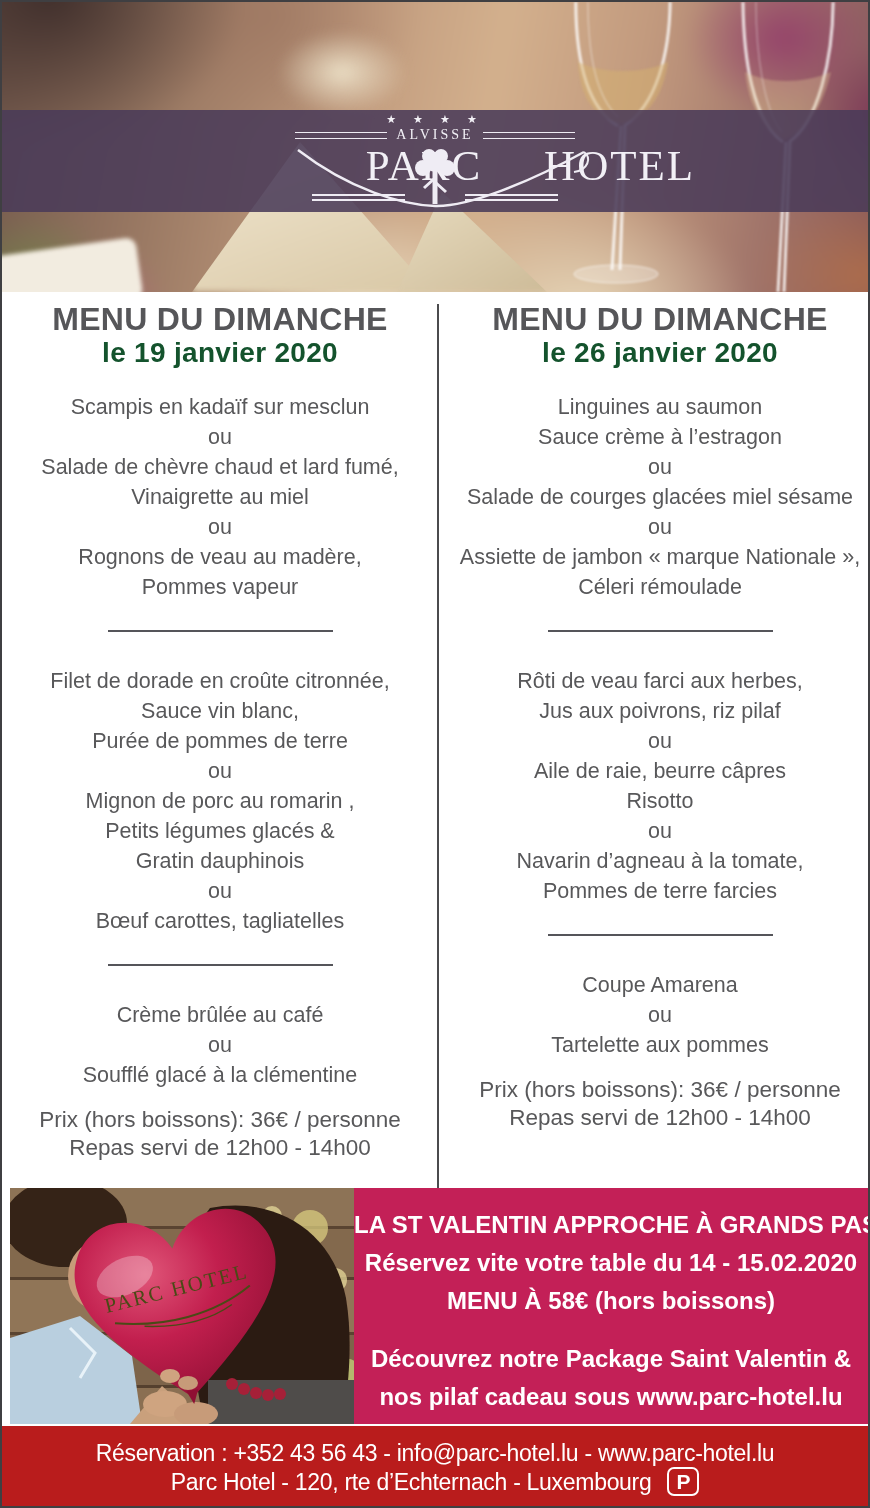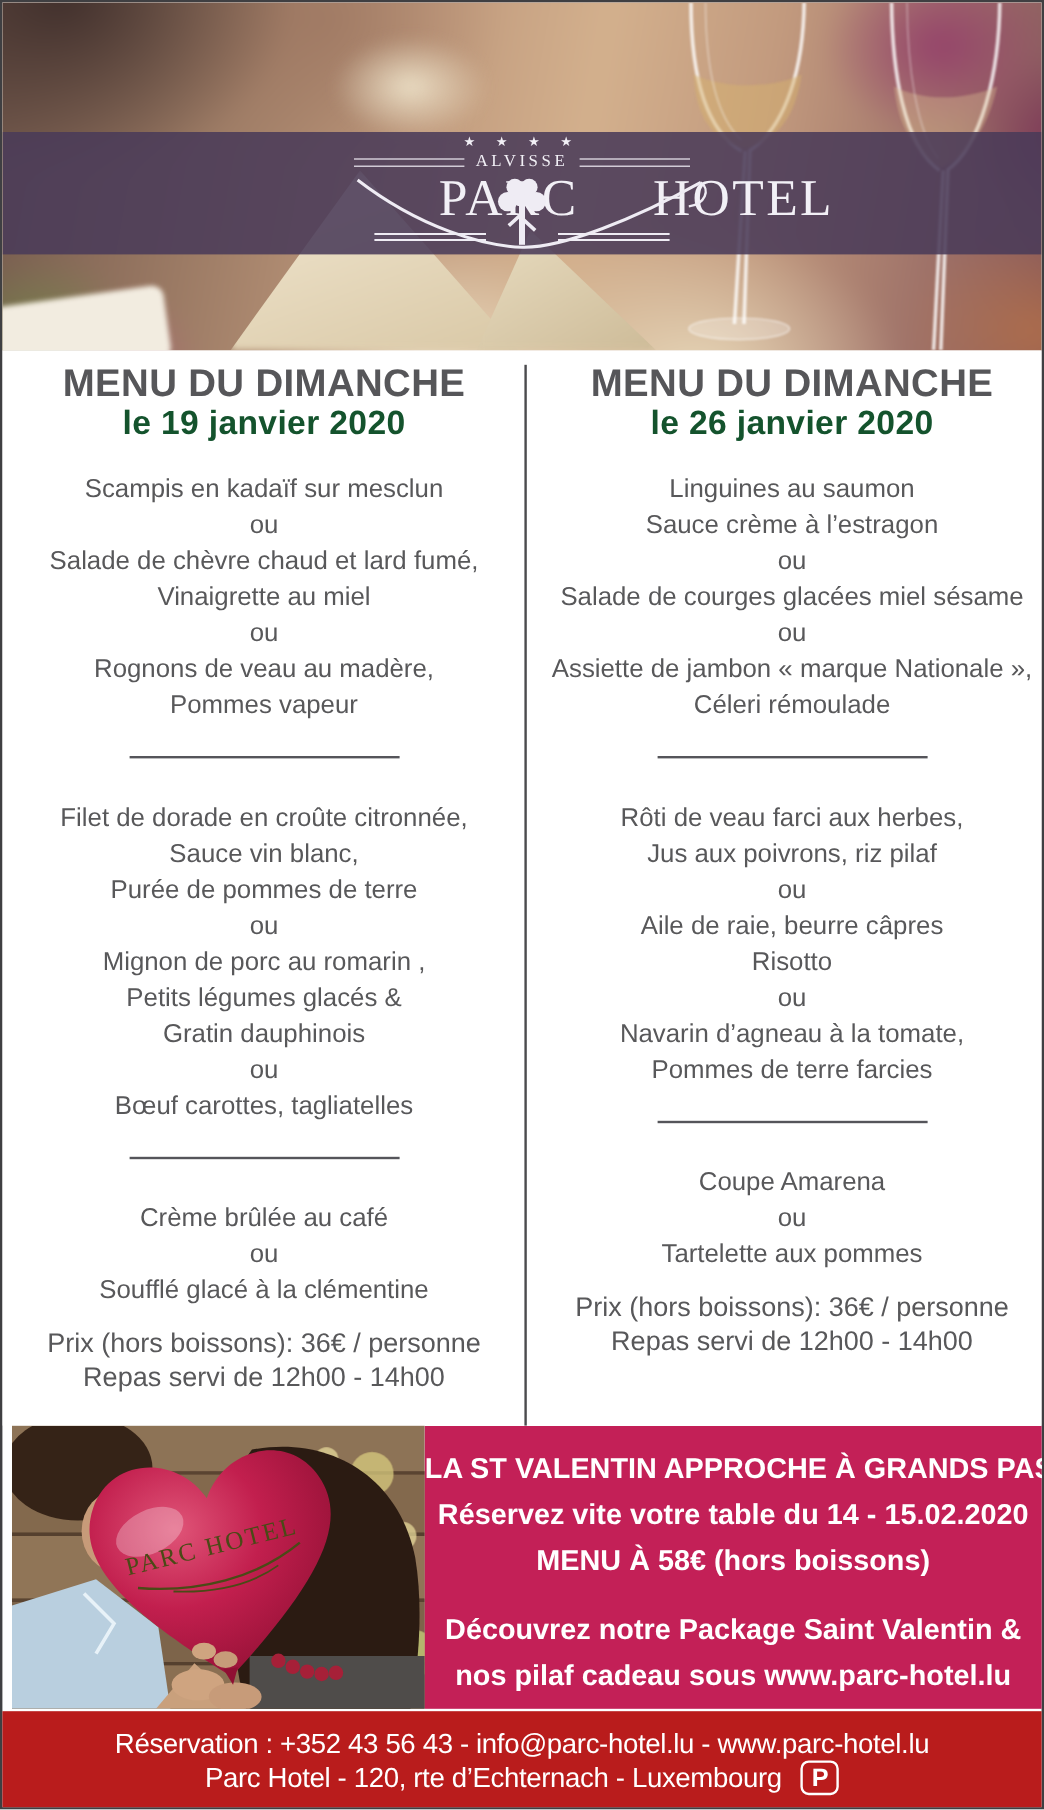--- a/index.html
+++ b/index.html
@@ -64,21 +64,21 @@
   .promo-banner{position:absolute;left:352px;right:0;top:0;bottom:0;background:#C32057;
     color:#fff;text-align:center;font-weight:bold;}
   .promo-block-1{margin-top:18px;}
   .promo-block-2{margin-top:20px;}
   .promo-line{font-size:24px;line-height:38px;white-space:nowrap;}
 
   
   .footer{position:absolute;top:1424px;left:0;right:0;bottom:0;background:#b91c1c;color:#fff;
     text-align:center;padding-top:13px;box-sizing:border-box;}
   .footer-line{font-size:23px;line-height:28px;letter-spacing:-.3px;white-space:nowrap;}
-  .addr-row{display:inline-flex;gap:16px;}
+  .addr-row{display:inline-flex;align-items:center;gap:16px;}
   .parking{display:inline-block;border:2.5px solid #fff;border-radius:7px;padding:0 7px;
     font-weight:bold;font-size:21px;line-height:25px;}
 </style>
 </head>
 <body>
 
 <div class="page">
 
   <div class="header">
     <div class="hdr-bg"></div>

